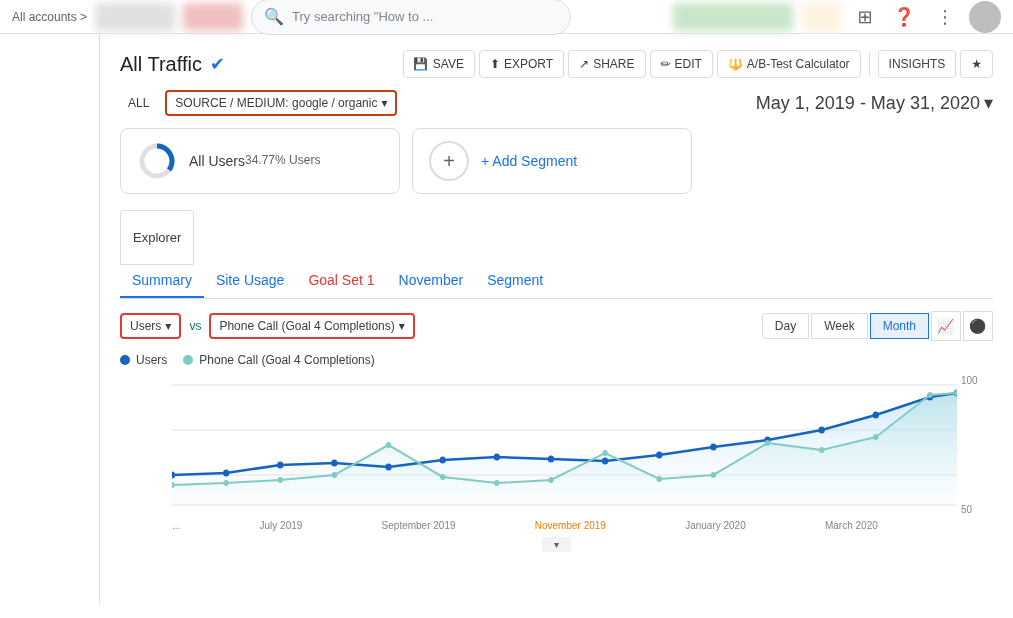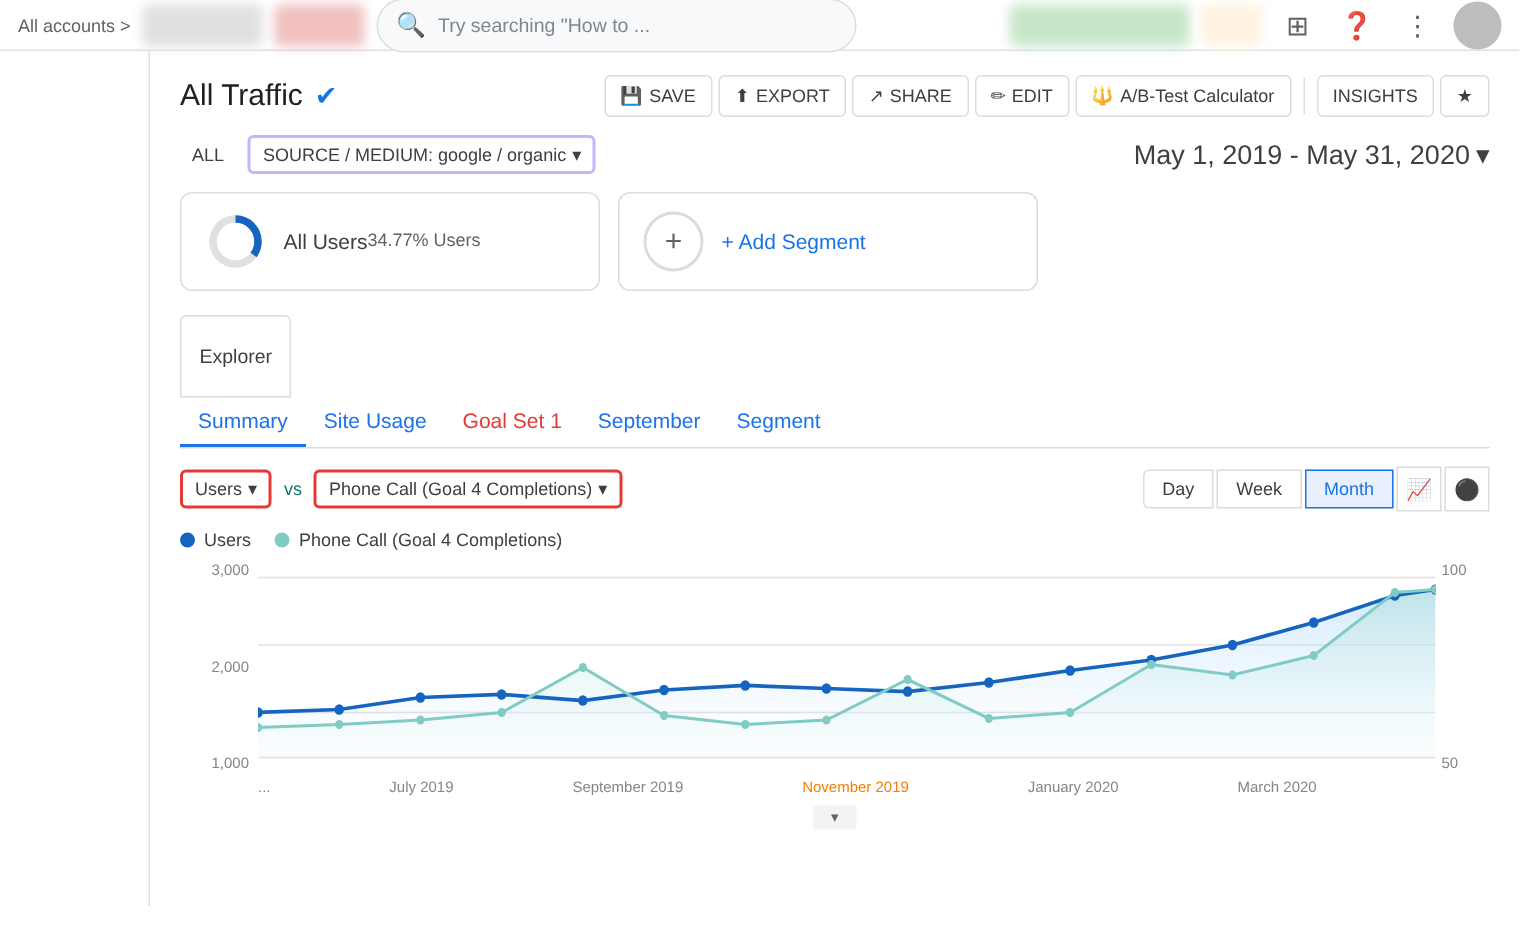--- a/index.html
+++ b/index.html
@@ -45,21 +45,21 @@
       border: 1px solid #dadce0; border-radius: 4px; background: #fff;
       font-size: 12px; color: #3c4043; cursor: pointer;
     }
     .divider-v { width: 1px; height: 24px; background: #dadce0; margin: 0 4px; }
 
     
     .filter-bar { display: flex; align-items: center; justify-content: space-between; margin-bottom: 12px; }
     .filter-left { display: flex; align-items: center; gap: 8px; }
     .filter-btn-all { padding: 4px 8px; font-size: 12px; color: #3c4043; cursor: pointer; }
     .filter-select {
-      border: 2px solid #c4b5fd; border-radius: 4px; padding: 4px 8px;
+      border: 2px solid #c2410c; border-radius: 4px; padding: 4px 8px;
       font-size: 12px; color: #3c4043; display: flex; align-items: center; gap: 4px; cursor: pointer;
     }
     .date-range { font-size: 18px; color: #3c4043; display: flex; align-items: center; gap: 4px; cursor: pointer; }
 
     
     .segment-area { display: flex; gap: 12px; margin-bottom: 16px; }
     .segment-card {
       width: 280px; border: 1px solid #dadce0; border-radius: 8px;
       padding: 12px 16px; display: flex; align-items: center; gap: 12px; background: #fff;
     }
@@ -215,21 +215,21 @@
     </div>
 
     <div style="display:flex; align-items:flex-end;">
       <div class="explorer-tab">Explorer</div>
     </div>
 
     <div class="subtabs">
       <div class="subtab active">Summary</div>
       <div class="subtab">Site Usage</div>
       <div class="subtab subtab-red">Goal Set 1</div>
-      <div class="subtab">September</div>
+      <div class="subtab">November</div>
       <div class="subtab">Segment</div>
     </div>
 
     <div class="chart-controls">
       <div class="metric-select" style="border:2px solid #e53935;">
         <span>Users</span>
         <span>▾</span>
       </div>
       <span style="font-size:12px;color:#0f766e;">vs</span>
       <div class="metric-select2" style="border:2px solid #e53935;">
@@ -251,25 +251,20 @@
         <span>Users</span>
       </div>
       <div class="legend-item">
         <div class="legend-dot" style="background:#80cbc4;"></div>
         <span>Phone Call (Goal 4 Completions)</span>
       </div>
     </div>
 
     <div class="chart-container">
       
-      <div class="chart-y-left">
-        <span>3,000</span>
-        <span>2,000</span>
-        <span>1,000</span>
-      </div>
       
       <div class="chart-y-right">
         <span>100</span>
         <span>50</span>
       </div>
 
       
       <svg class="chart-svg" viewBox="0 0 870 140" preserveAspectRatio="none" style="margin-left:52px; width:calc(100% - 88px);">
 
         <line x1="0" y1="10" x2="870" y2="10" stroke="#e0e0e0" stroke-width="1"></line>

